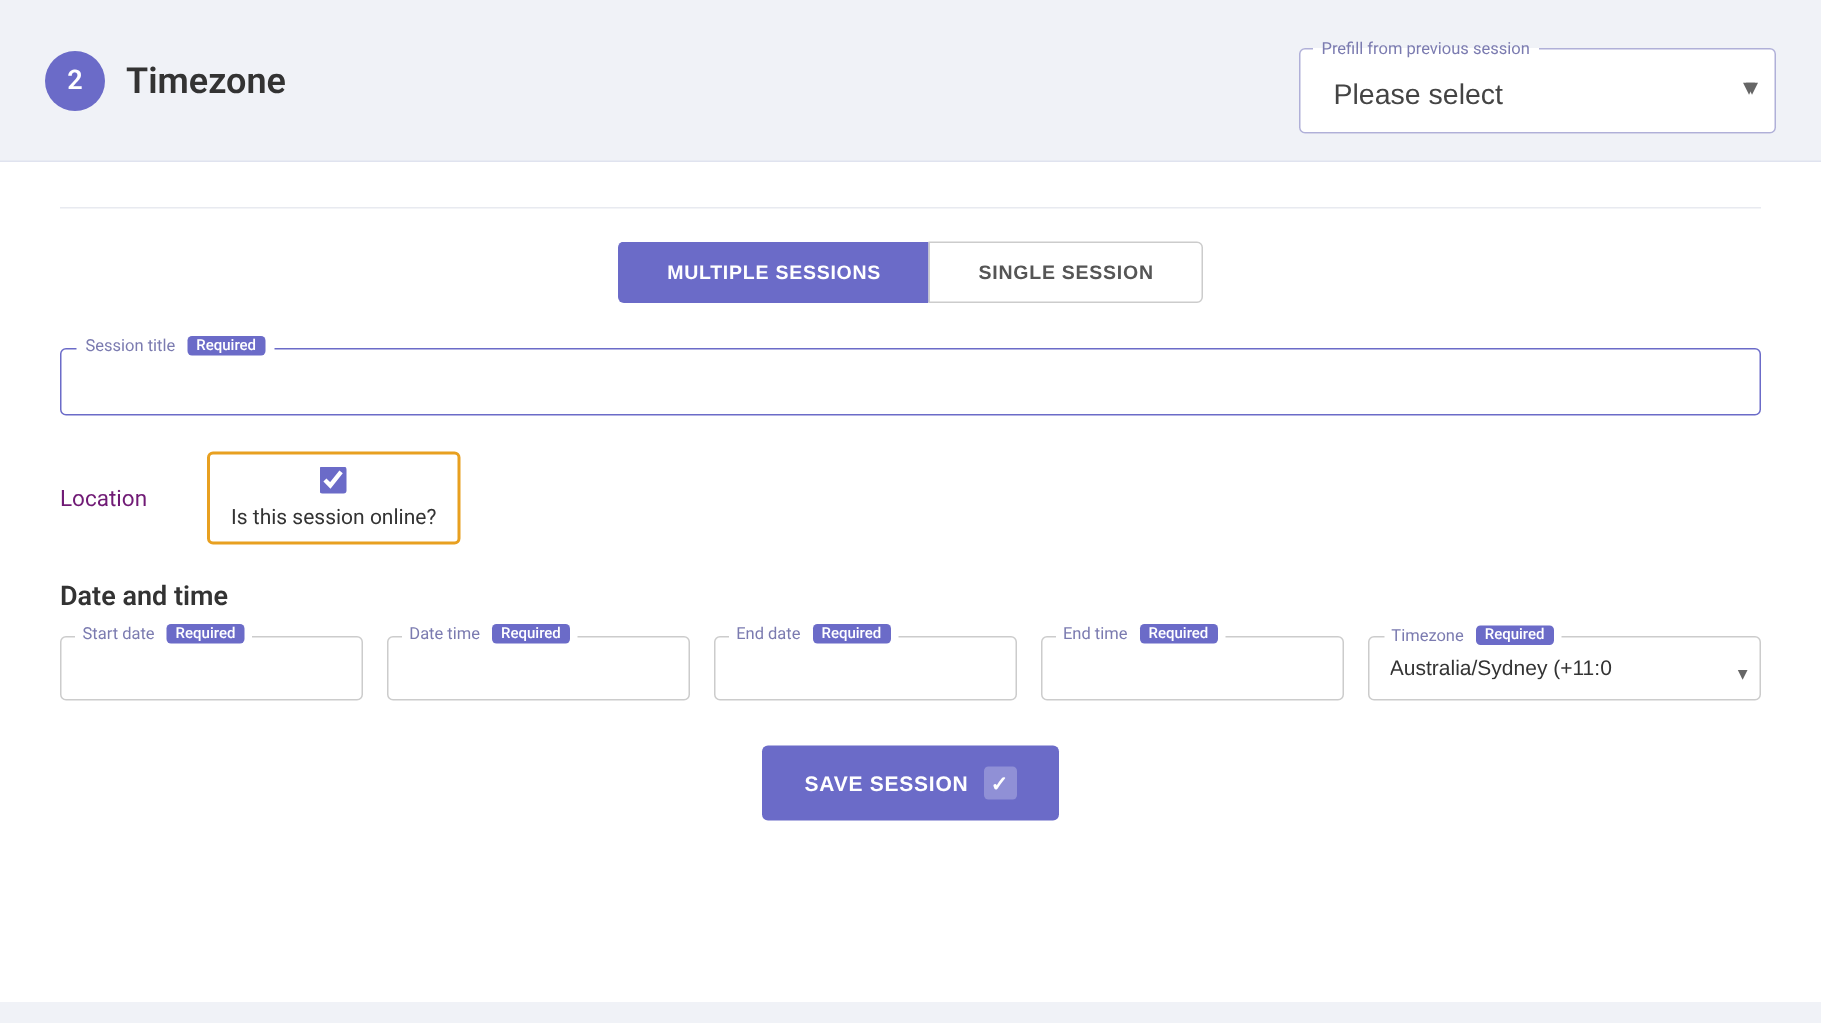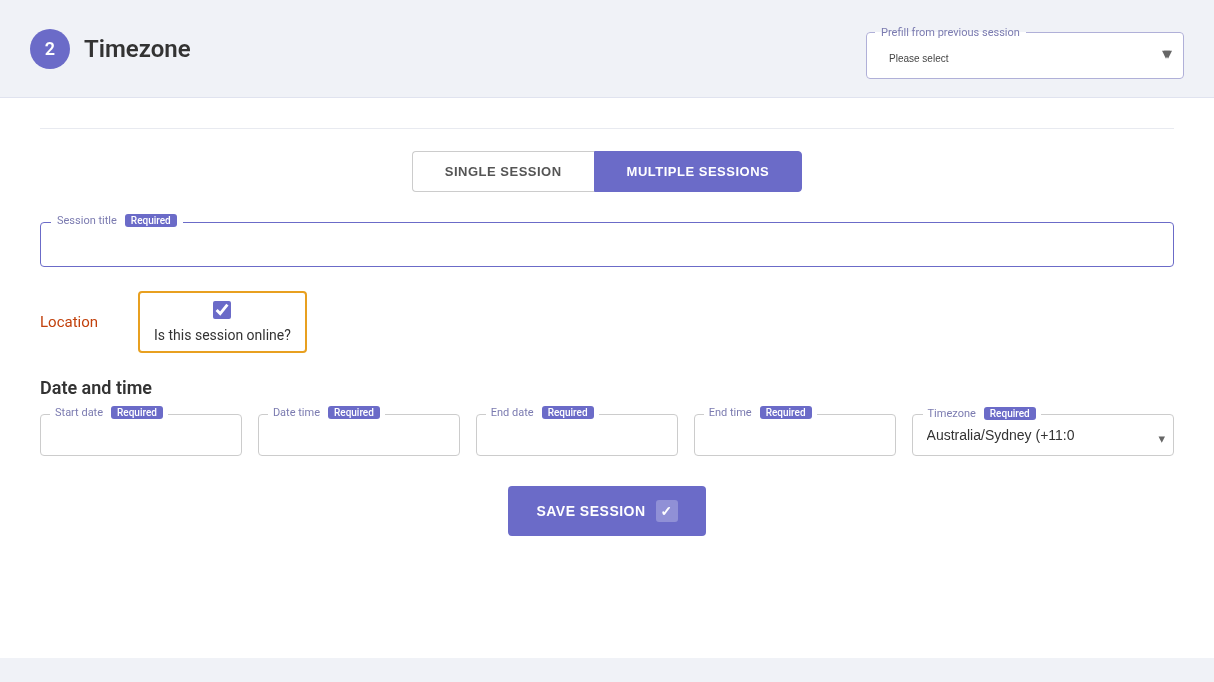--- a/index.html
+++ b/index.html
@@ -115,21 +115,21 @@
       font-weight: 500;
     }
     .location-row {
       display: flex;
       align-items: center;
       gap: 18px;
       margin-bottom: 24px;
     }
     .location-label-text {
       font-size: 15px;
-      color: #c2410c;
+      color: #701a75;
       min-width: 80px;
     }
     .online-checkbox-wrapper {
       border: 2px solid #e8a020;
       border-radius: 4px;
       padding: 8px 14px;
       display: flex;
       align-items: center;
       gap: 8px;
       cursor: pointer;
@@ -268,35 +268,35 @@
 <body>
 
 <div class="header-bar">
   <div class="header-left">
     <div class="step-badge">2</div>
     <span class="page-title">Timezone</span>
   </div>
   <div class="select-wrapper" style="position:relative; margin-top:8px;">
     <fieldset style="border:1px solid #b0b0d8; border-radius:4px; padding:4px 8px; background:white;">
       <legend style="font-size:11px; color:#7b7bb0; padding:0 6px;">Prefill from previous session</legend>
-      <select class="prefill-select" style="border:none; outline:none; font-size:10px; color:#444; background:transparent; min-width:300px; appearance:none; cursor:pointer; padding-right:20px;">
+      <select class="prefill-select" style="border:none; outline:none; font-size:19px; color:#444; background:transparent; min-width:300px; appearance:none; cursor:pointer; padding-right:20px;">
         <option>Please select</option>
       </select>
       <span style="position:absolute; right:14px; top:50%; transform:translateY(-50%); color:#666; pointer-events:none;">▾</span>
     </fieldset>
   </div>
 </div>
 
 <div class="main-content">
 
   <hr class="divider">
 
   <div class="tab-group">
+    <button class="tab-btn active">MULTIPLE SESSIONS</button>
     <button class="tab-btn">SINGLE SESSION</button>
-    <button class="tab-btn active">MULTIPLE SESSIONS</button>
   </div>
 
   <div class="field-group" style="margin-bottom:24px;">
     <div class="session-title-wrapper">
       <div class="session-title-label">
         <span>Session title</span>
         <span class="required-badge">Required</span>
       </div>
       <input type="text" class="session-title-input" style="">
     </div>

